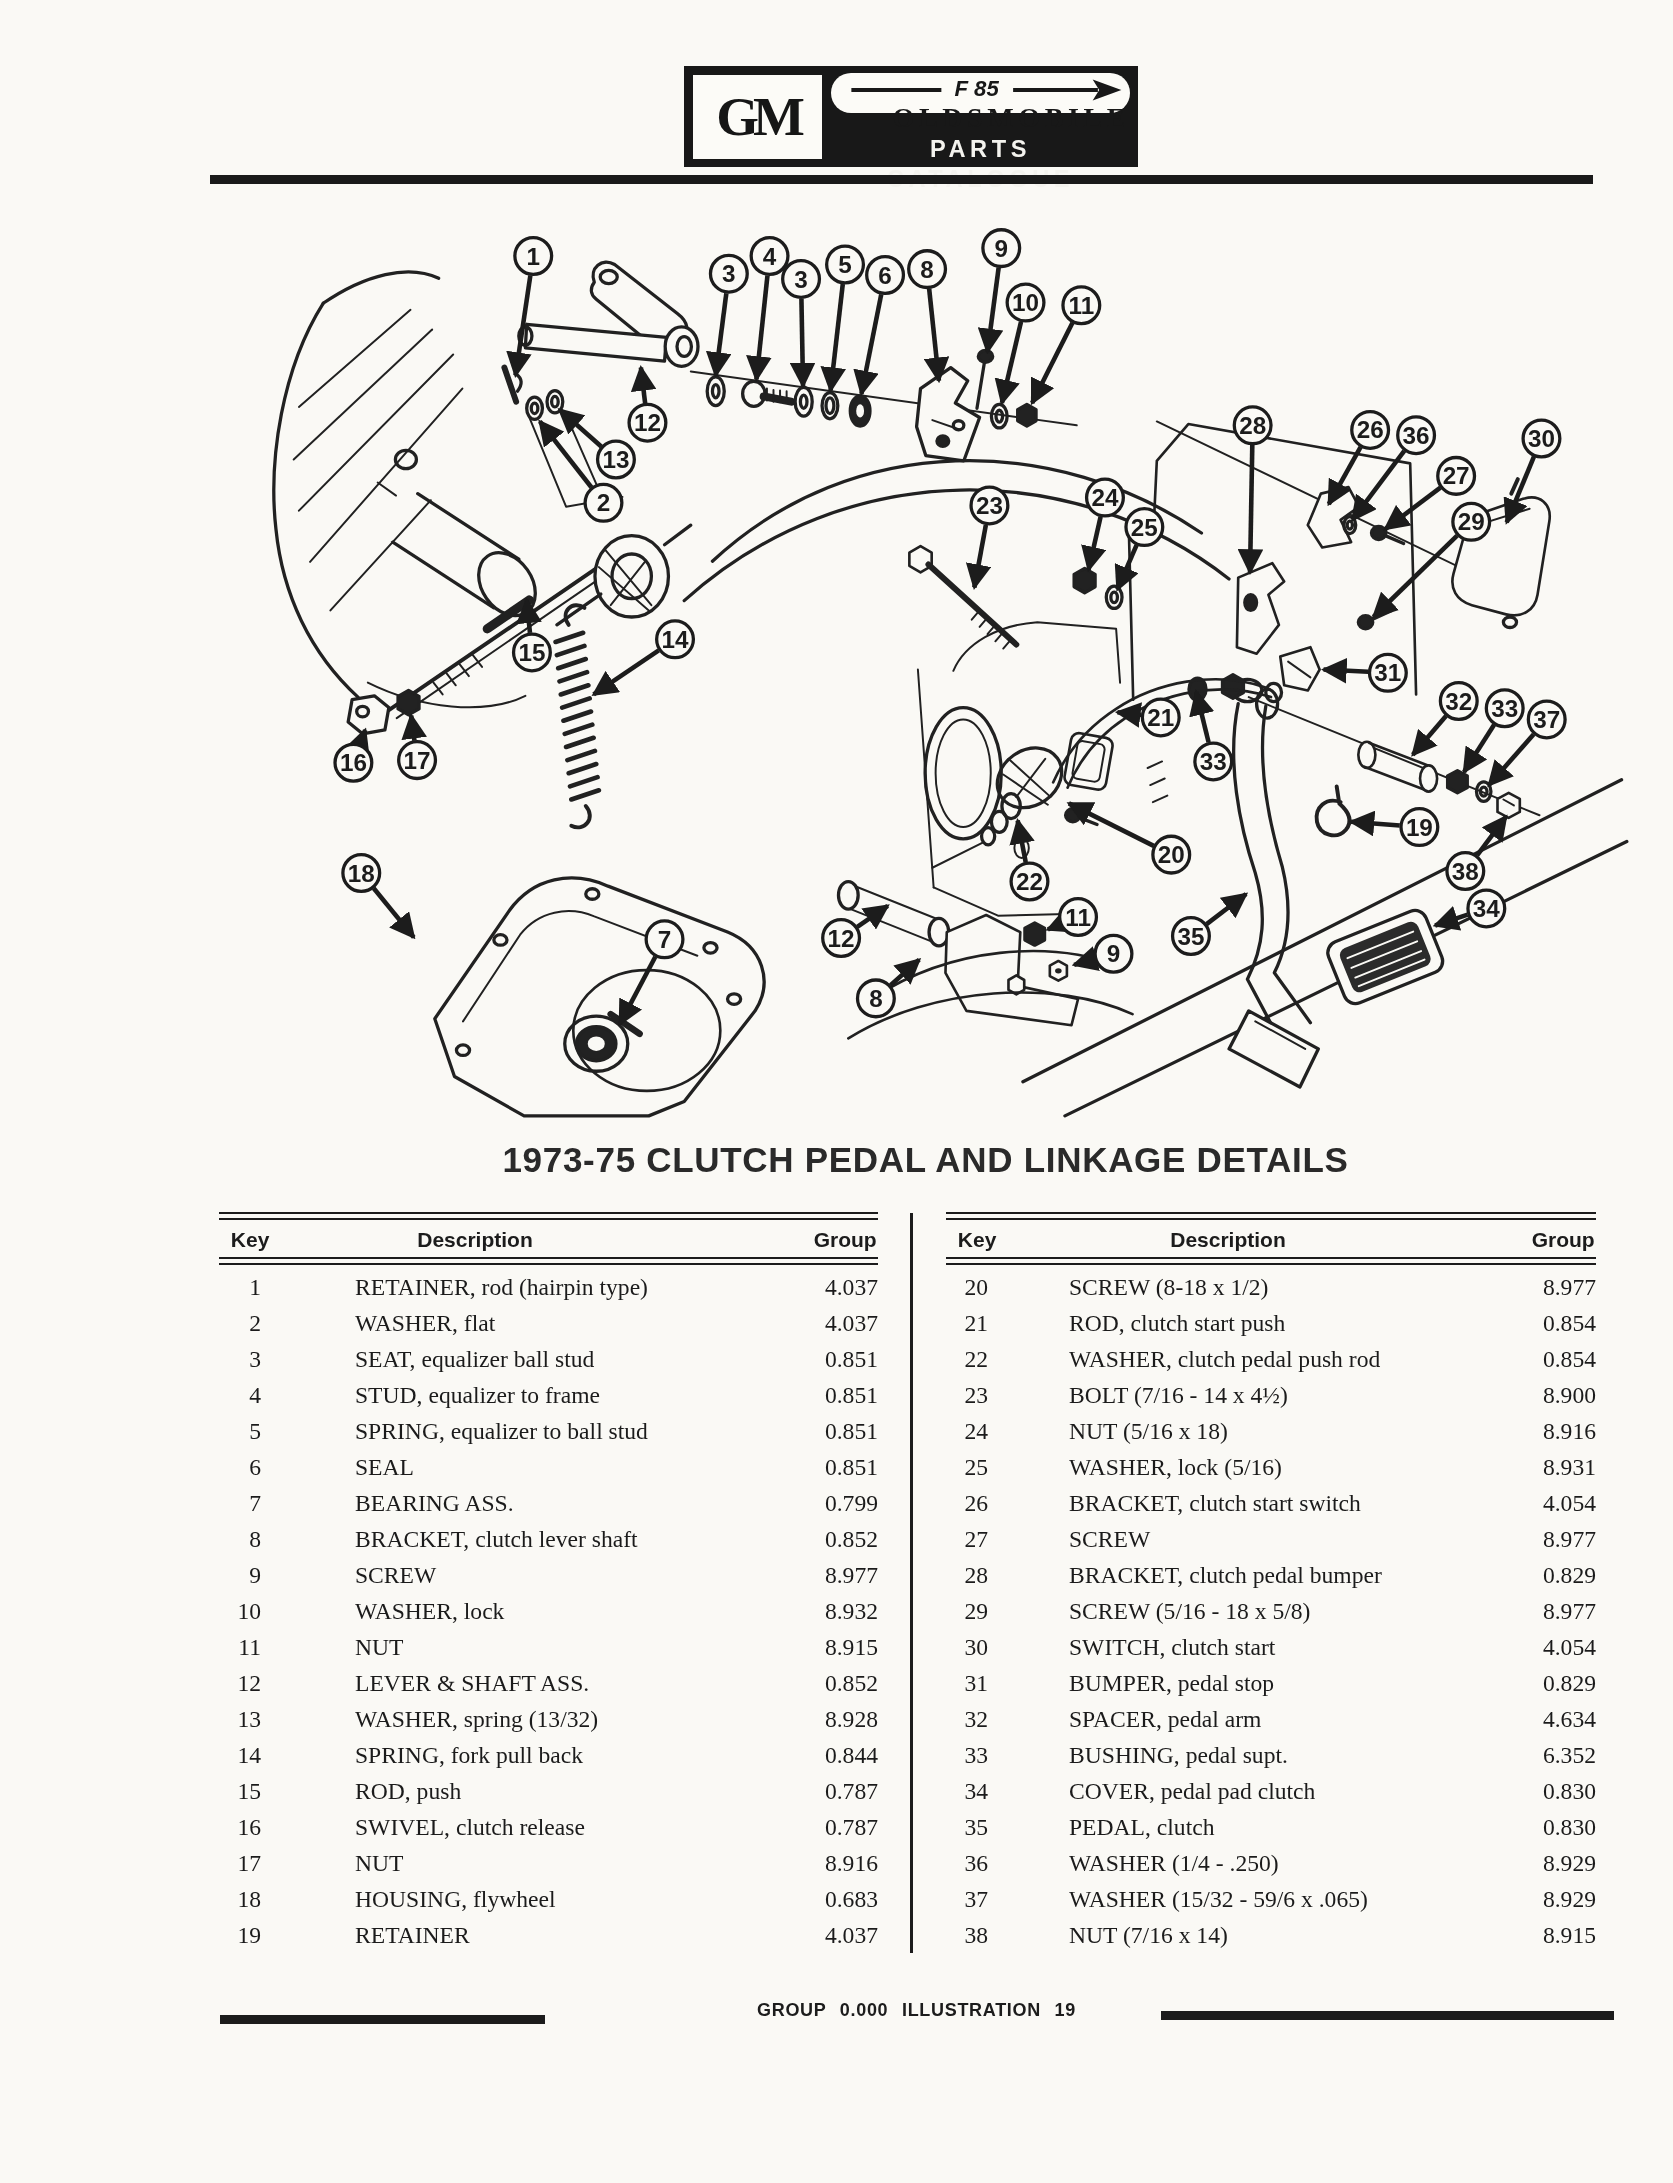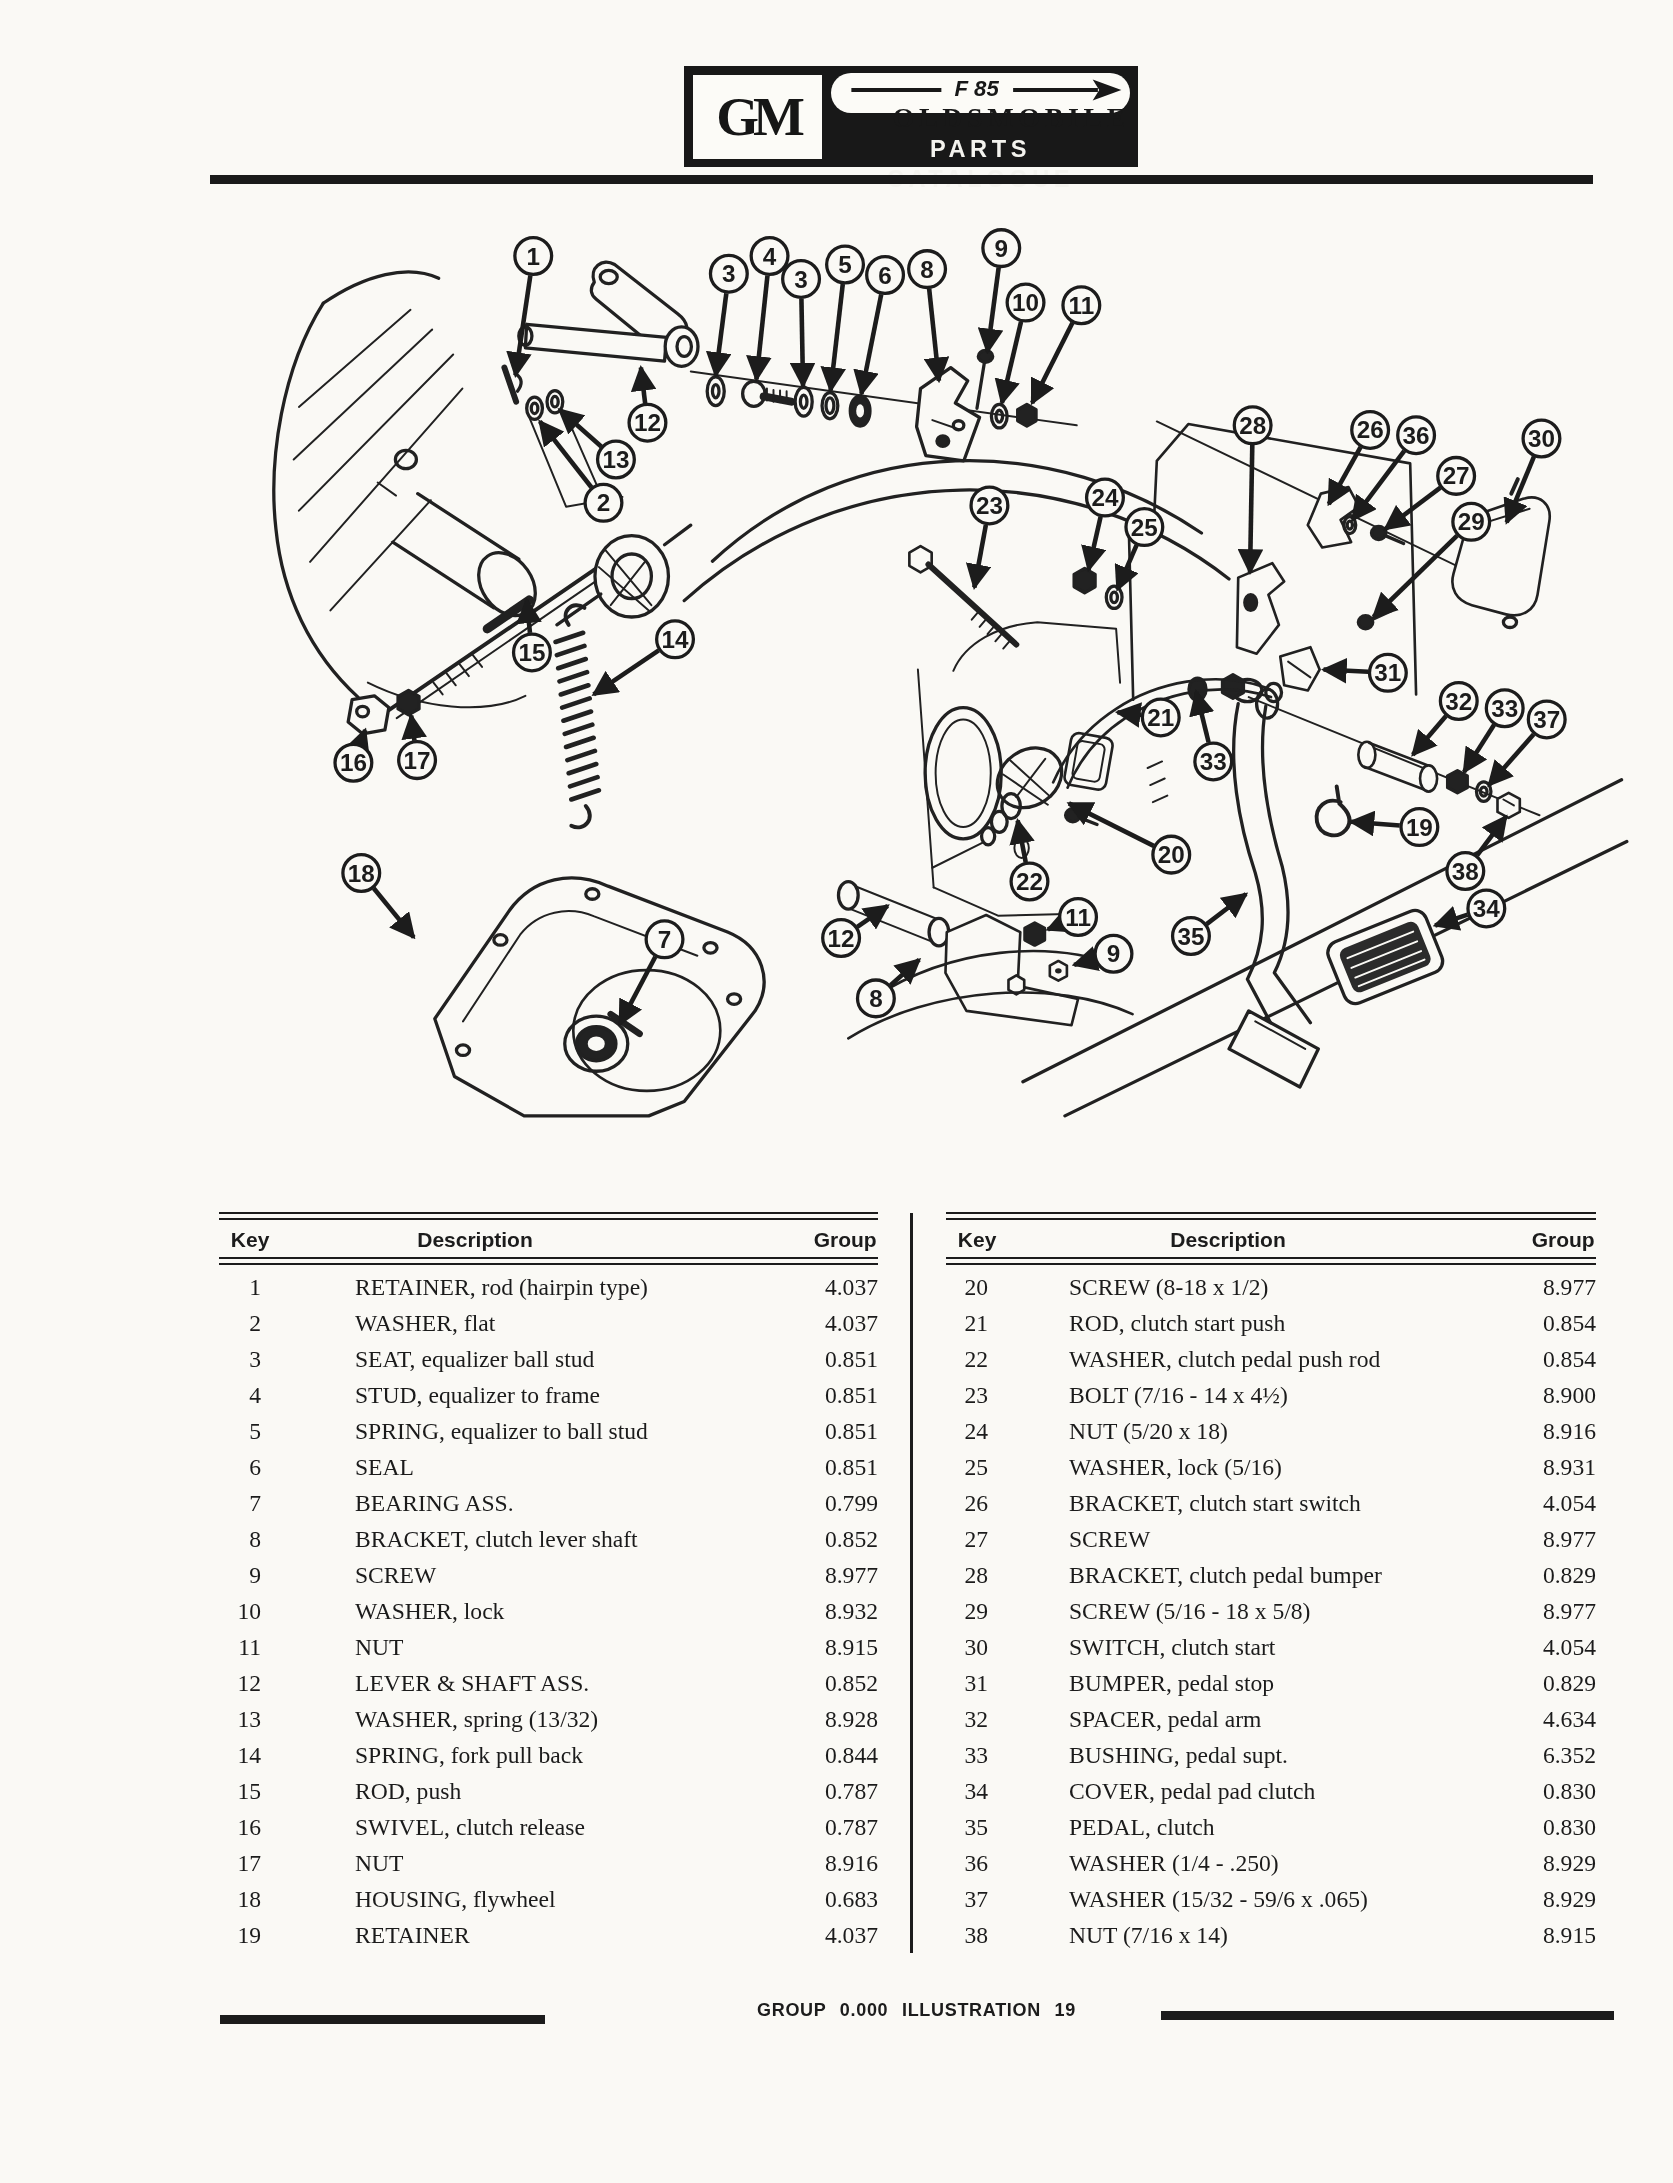--- a/index.html
+++ b/index.html
@@ -502,20 +502,21 @@
           <text x="1281" y="1442" class="cnum">12</text>
         </g>
         <g class="callout">
           <line x1="1356.3661002347094" y1="1501.006061911396" x2="1400" y2="1462" class="arrow" marker-end="url(#ah)"></line>
           <circle cx="1334" cy="1521" r="28"></circle>
           <text x="1334" y="1534" class="cnum">8</text>
         </g>
       </g>
   </svg>
 
+  <div class="title">1973-75 CLUTCH PEDAL AND LINKAGE DETAILS</div>
 
   <div class="ptable" id="table-left">
     <div class="rule2"></div>
     <div class="thead">
       <span class="th-key">Key</span>
       <span class="th-desc">Description</span>
       <span class="th-group">Group</span>
     </div>
     <div class="rule2"></div>
     <div class="rows">
@@ -643,21 +644,21 @@
           <span class="c-desc">WASHER, clutch pedal push rod</span>
           <span class="c-group">0.854</span>
         </div>
         <div class="row">
           <span class="c-key">23</span>
           <span class="c-desc">BOLT (7/16 - 14 x 4½)</span>
           <span class="c-group">8.900</span>
         </div>
         <div class="row">
           <span class="c-key">24</span>
-          <span class="c-desc">NUT (5/20 x 18)</span>
+          <span class="c-desc">NUT (5/16 x 18)</span>
           <span class="c-group">8.916</span>
         </div>
         <div class="row">
           <span class="c-key">25</span>
           <span class="c-desc">WASHER, lock (5/16)</span>
           <span class="c-group">8.931</span>
         </div>
         <div class="row">
           <span class="c-key">26</span>
           <span class="c-desc">BRACKET, clutch start switch</span>

